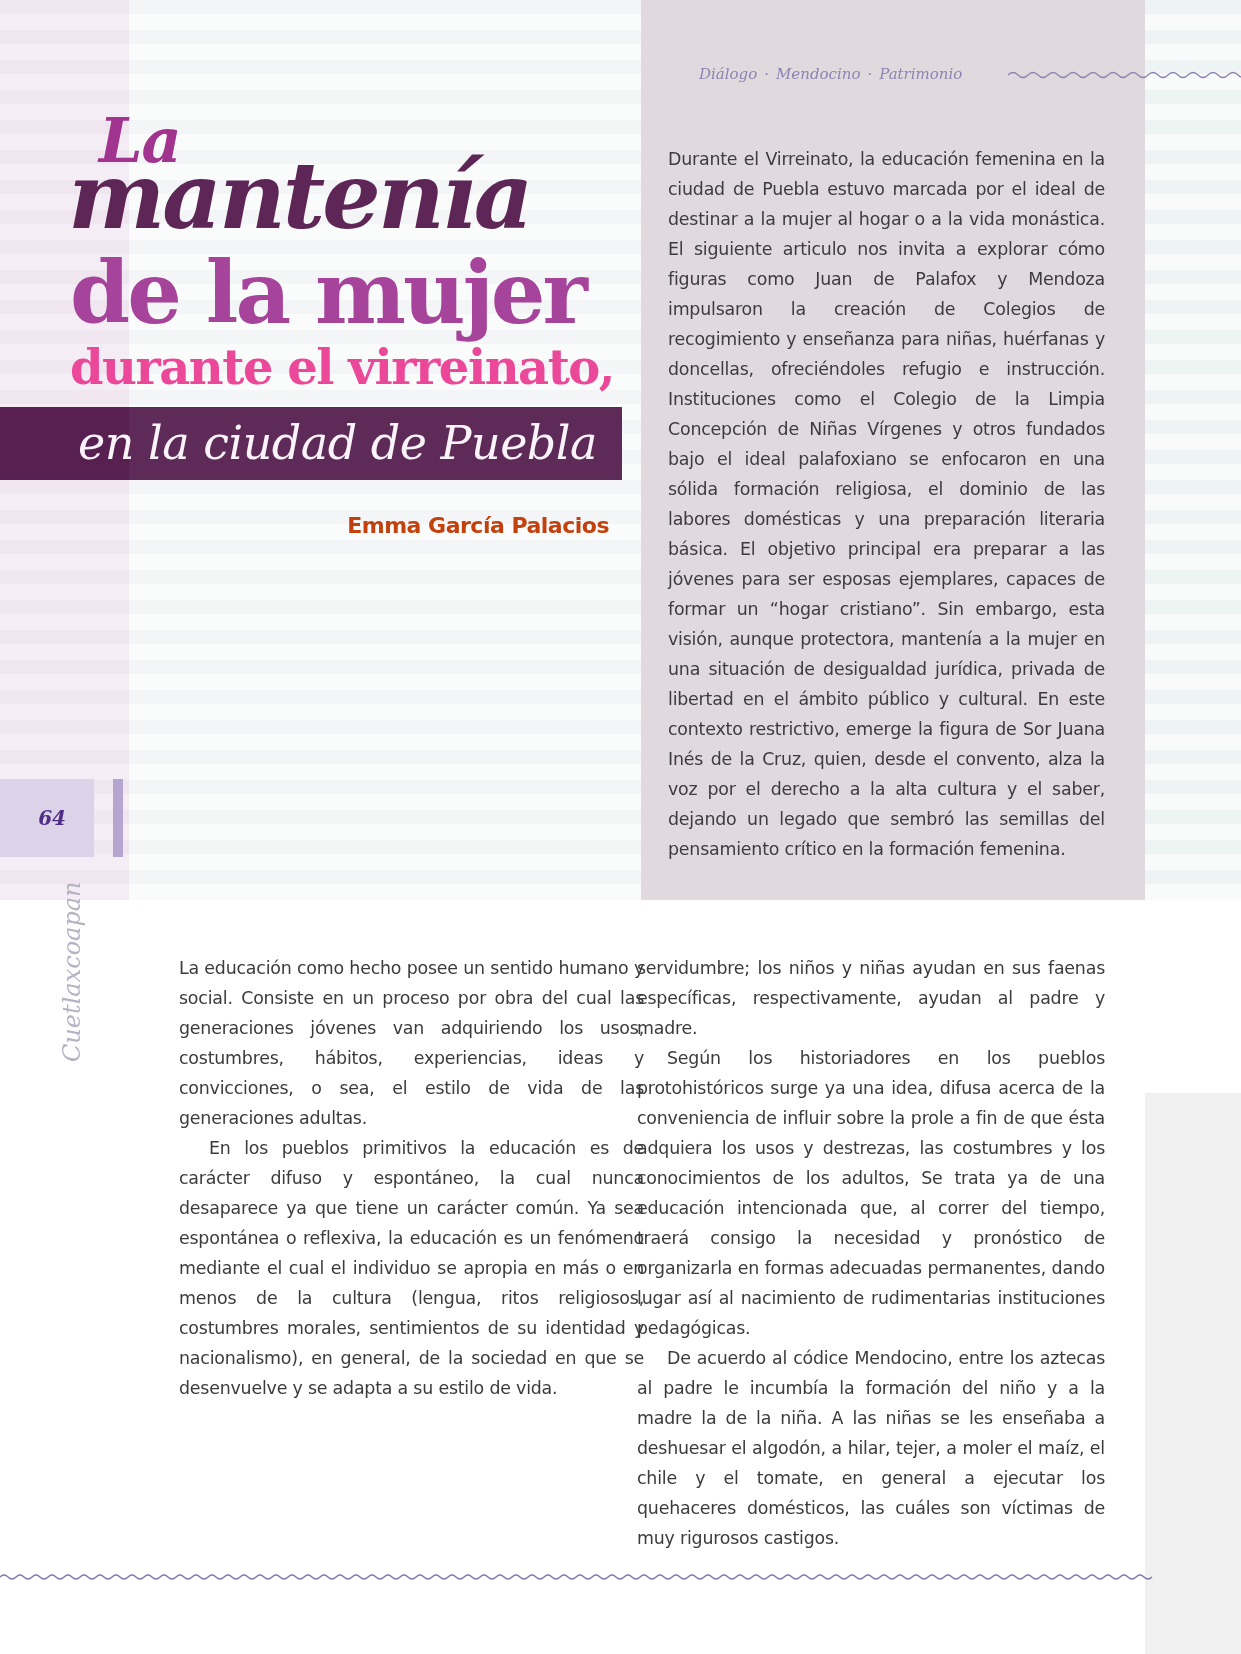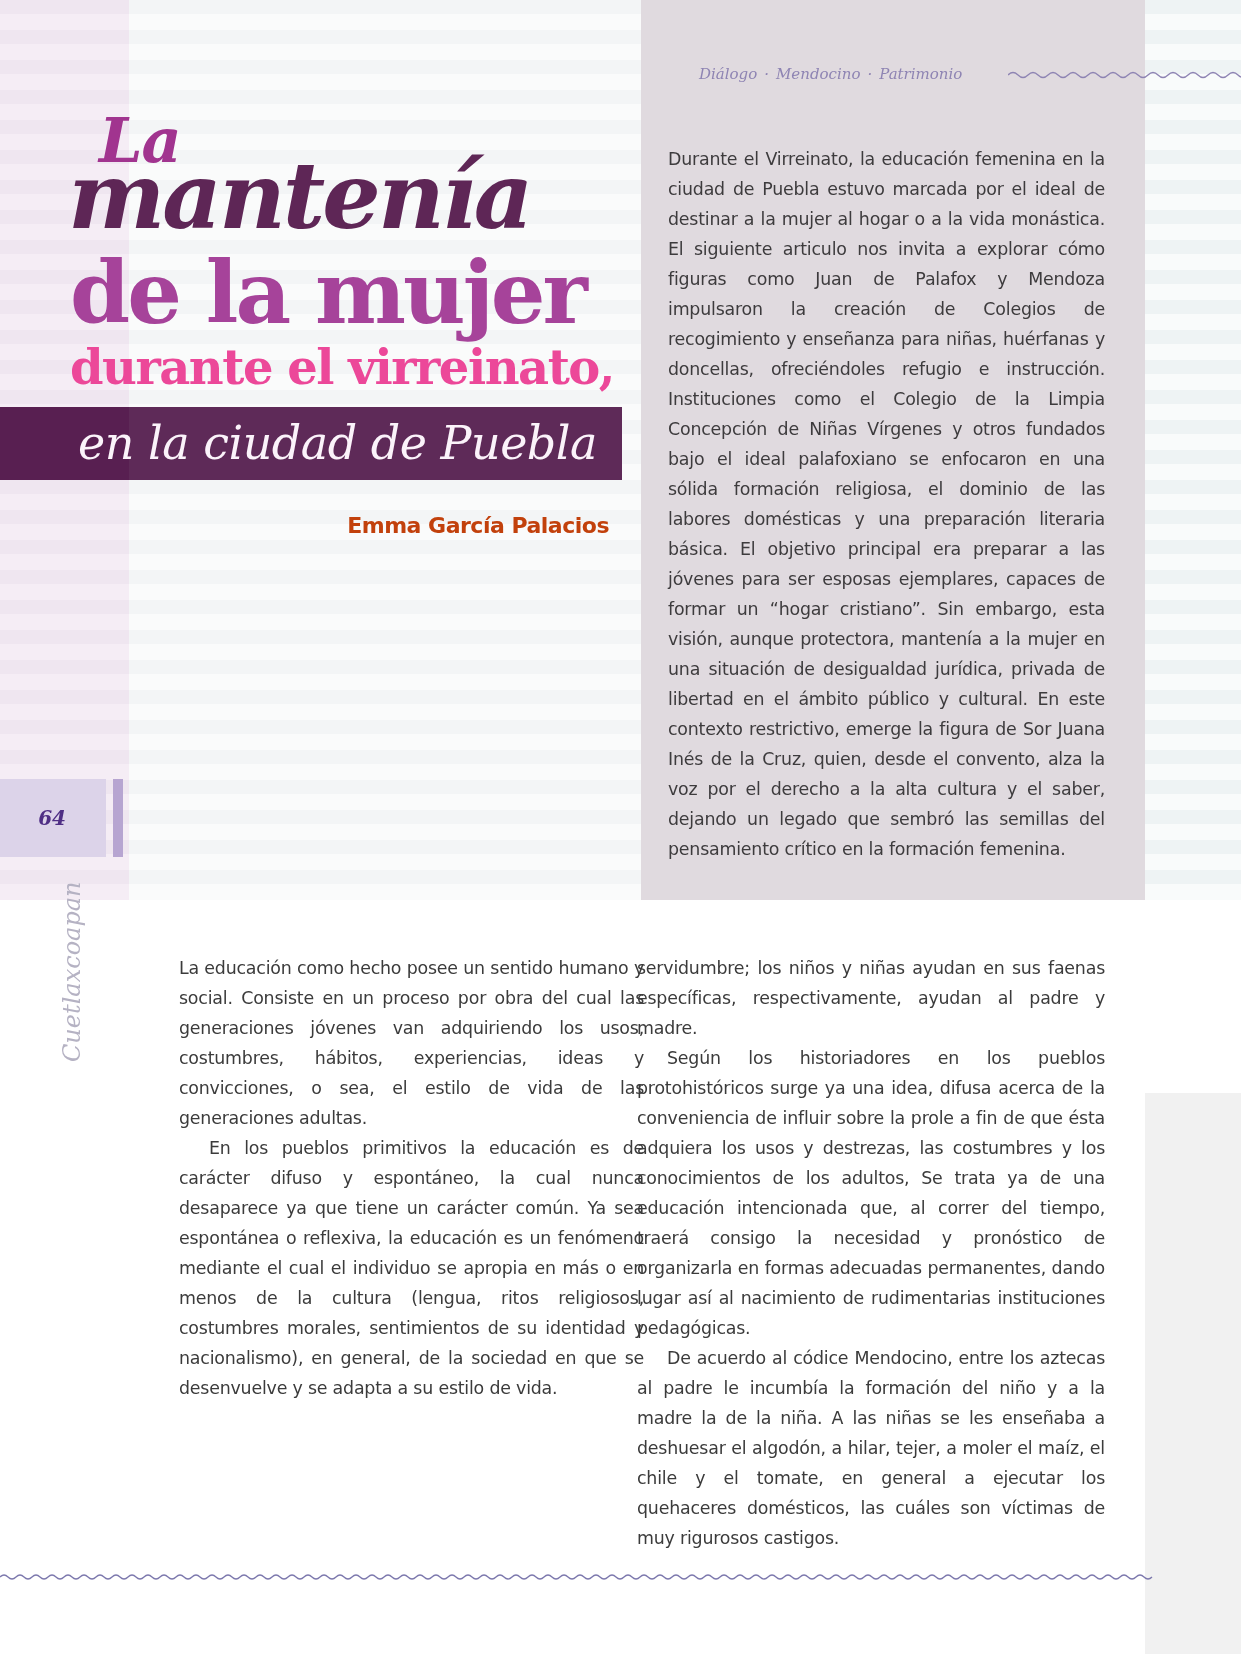--- a/index.html
+++ b/index.html
@@ -80,22 +80,22 @@
 
   
   .abstract-text {
     position: absolute; left: 668px; top: 144px; width: 437px;
     font-family: "DejaVu Sans", sans-serif; font-size: 17.4px; line-height: 30px;
     color: #3d3b3d; text-align: justify; letter-spacing: -0.2px;
   }
 
   
   .page-box {
-    position: absolute; left: 0; top: 779px; width: 106px; height: 78px;
-    background: #dcd3e9; display: flex; align-items: center; justify-content: flex-end; padding-right: 40px;
+    position: absolute; left: 0; top: 779px; width: 94px; height: 78px;
+    background: #dcd3e9; display: flex; align-items: center; justify-content: flex-end; padding-right: 28px;
   }
   .page-number {
     font-family: "DejaVu Serif", serif; font-style: italic; font-weight: bold;
     font-size: 20px; color: #4f2e85;
   }
   .page-accent {
     position: absolute; left: 113px; top: 779px; width: 10px; height: 78px; background: #b7a5d1;
   }
 
   

